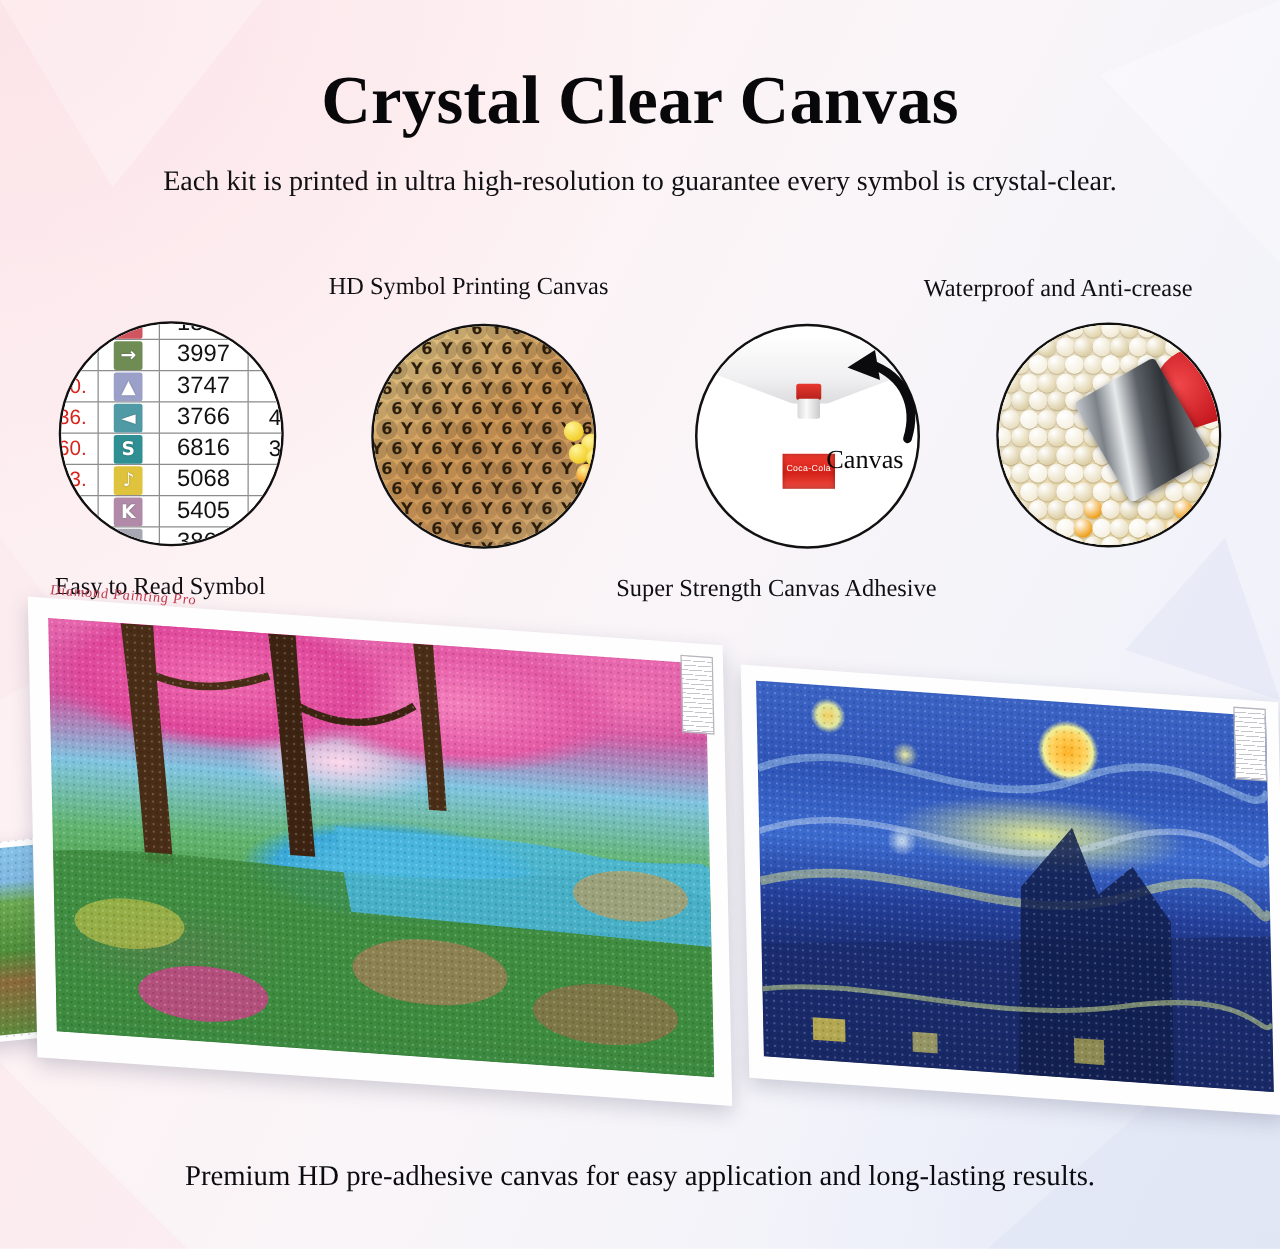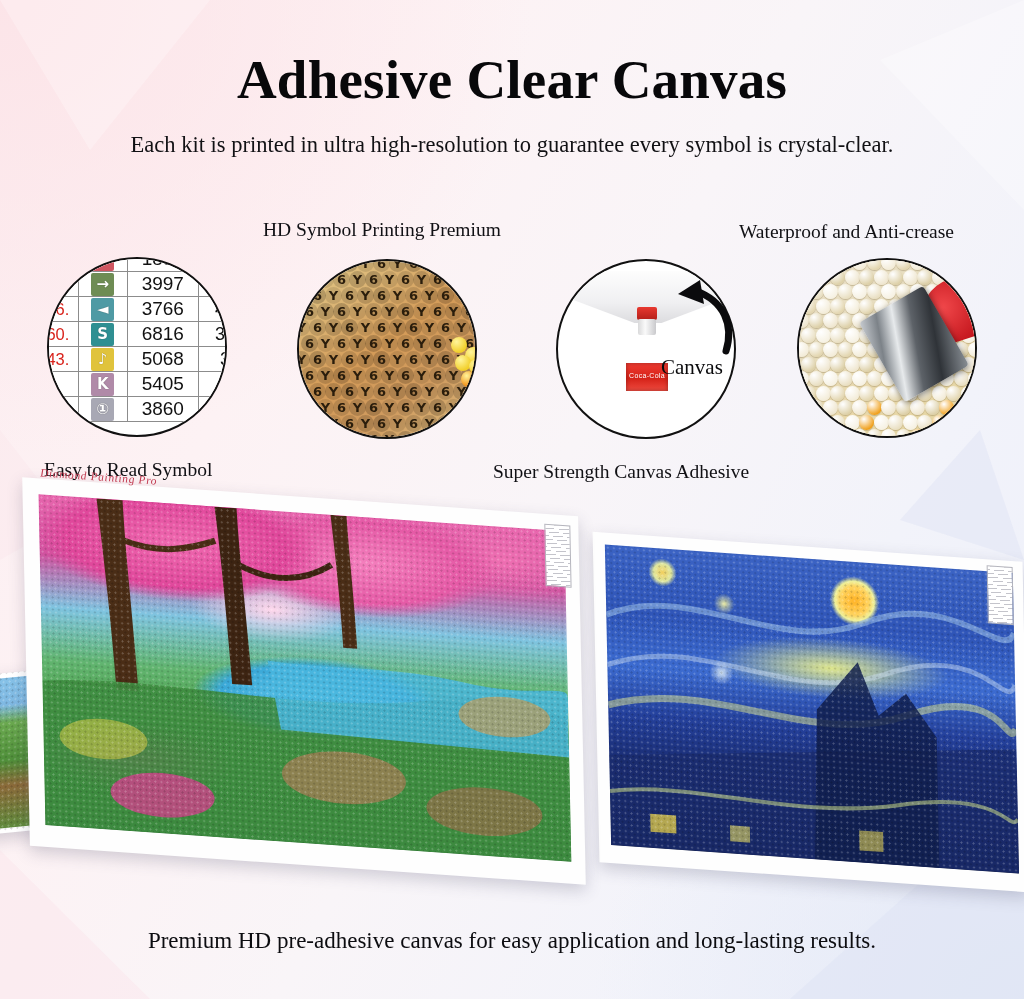--- a/index.html
+++ b/index.html
@@ -208,44 +208,50 @@
 
 <svg class="bg-facets" viewBox="0 0 1024 999" preserveAspectRatio="none">
   <polygon points="0,0 210,0 90,150" fill="#ffffff" opacity="0.25"></polygon>
   <polygon points="1024,0 1024,210 880,60" fill="#ffffff" opacity="0.30"></polygon>
   <polygon points="1024,999 790,999 1024,790" fill="#dfe4f4" opacity="0.55"></polygon>
   <polygon points="0,999 0,850 150,999" fill="#fae4ea" opacity="0.45"></polygon>
   <polygon points="980,430 1024,560 900,520" fill="#dde3f5" opacity="0.45"></polygon>
   <polygon points="0,430 70,520 0,560" fill="#fbe6ec" opacity="0.40"></polygon>
 </svg>
 
-<div class="title">Adhesive Clear Canvas</div>
+<div class="title">Crystal Clear Canvas</div>
 <div class="subtitle">Each kit is printed in ultra high-resolution to guarantee every symbol is crystal-clear.</div>
 
-<div class="flabel lbl-hd">HD Symbol Printing Premium</div>
+<div class="flabel lbl-hd">HD Symbol Printing Canvas</div>
 <div class="flabel lbl-wp">Waterproof and Anti-crease</div>
 <div class="flabel lbl-easy">Easy to Read Symbol</div>
 <div class="flabel lbl-adh">Super Strength Canvas Adhesive</div>
 
 <div class="circle c1">
   <div class="cinner">
     <div class="chart">
       <table>
         <tbody id="symbol-rows">
             <tr>
               <td class="c-num"></td>
               <td class="c-sym"><span class="sym" style="background:#cf5560">V</span></td>
               <td class="c-code">1889</td>
               <td class="c-ext"></td>
             </tr>
             <tr>
               <td class="c-num"></td>
               <td class="c-sym"><span class="sym" style="background:#6e8c54">→</span></td>
               <td class="c-code">3997</td>
               <td class="c-ext"></td>
+            </tr>
+            <tr>
+              <td class="c-num">40.</td>
+              <td class="c-sym"><span class="sym" style="background:#9aa0c8">▲</span></td>
+              <td class="c-code">3747</td>
+              <td class="c-ext">5</td>
             </tr>
             <tr>
               <td class="c-num">36.</td>
               <td class="c-sym"><span class="sym" style="background:#4f9aa4">◄</span></td>
               <td class="c-code">3766</td>
               <td class="c-ext">42</td>
             </tr>
             <tr>
               <td class="c-num">60.</td>
               <td class="c-sym"><span class="sym" style="background:#2f8f92">S</span></td>

